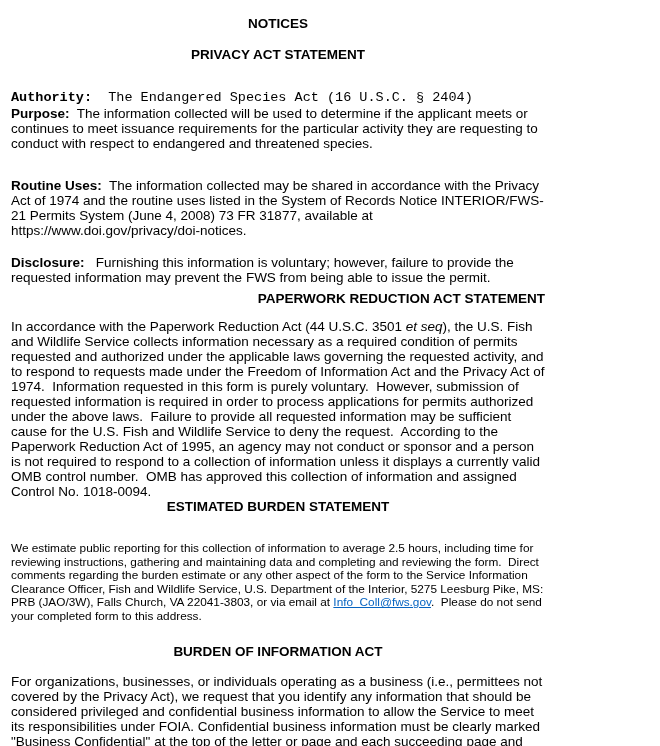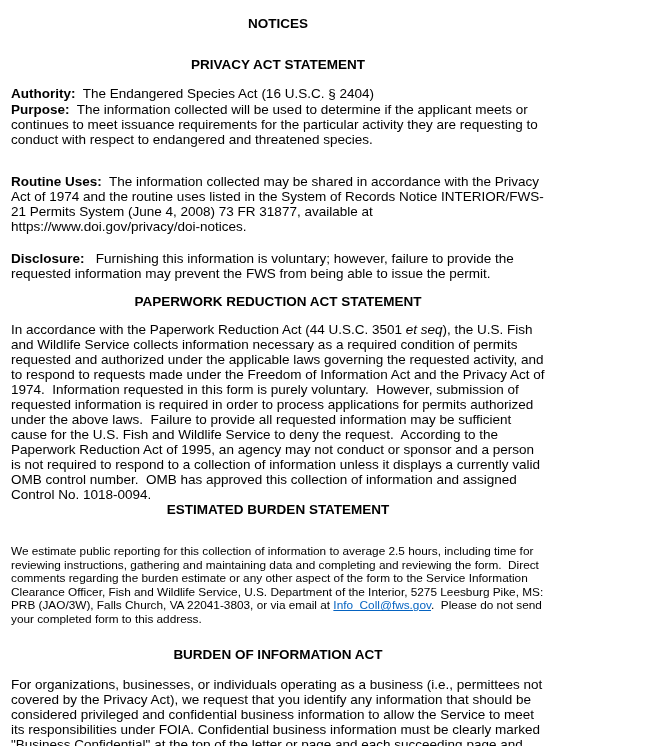--- a/index.html
+++ b/index.html
@@ -42,26 +42,26 @@
   }
   .small {
     font-size: 11.8px;
     line-height: 13.6px;
   }
   a.email-link {
     color: #0563C1;
     text-decoration: underline;
     cursor: pointer;
   }
-  #h-privacy    { margin-top: 26px; }
-  #p-authority  { margin-top: 14px; }
+  #h-privacy    { margin-top: 16px; }
+  #p-authority  { margin-top: 28px; font-family: Liberation Mono, monospace; }
   #p-purpose    { margin-top: 1px; }
   #p-routine    { margin-top: 27px; }
   #p-disclosure { margin-top: 17px; }
-  #h-paperwork  { margin-top: 13px; }
+  #h-paperwork  { margin-top: 6px; text-align: right; }
   #p-paperwork  { margin-top: 13px; }
   #h-burden     { }
   #p-burden     { margin-top: 28px; }
   #h-foia       { margin-top: 20px; }
   #p-foia       { margin-top: 15px; }
 </style>
 </head>
 <body>
 
 <div class="page">

